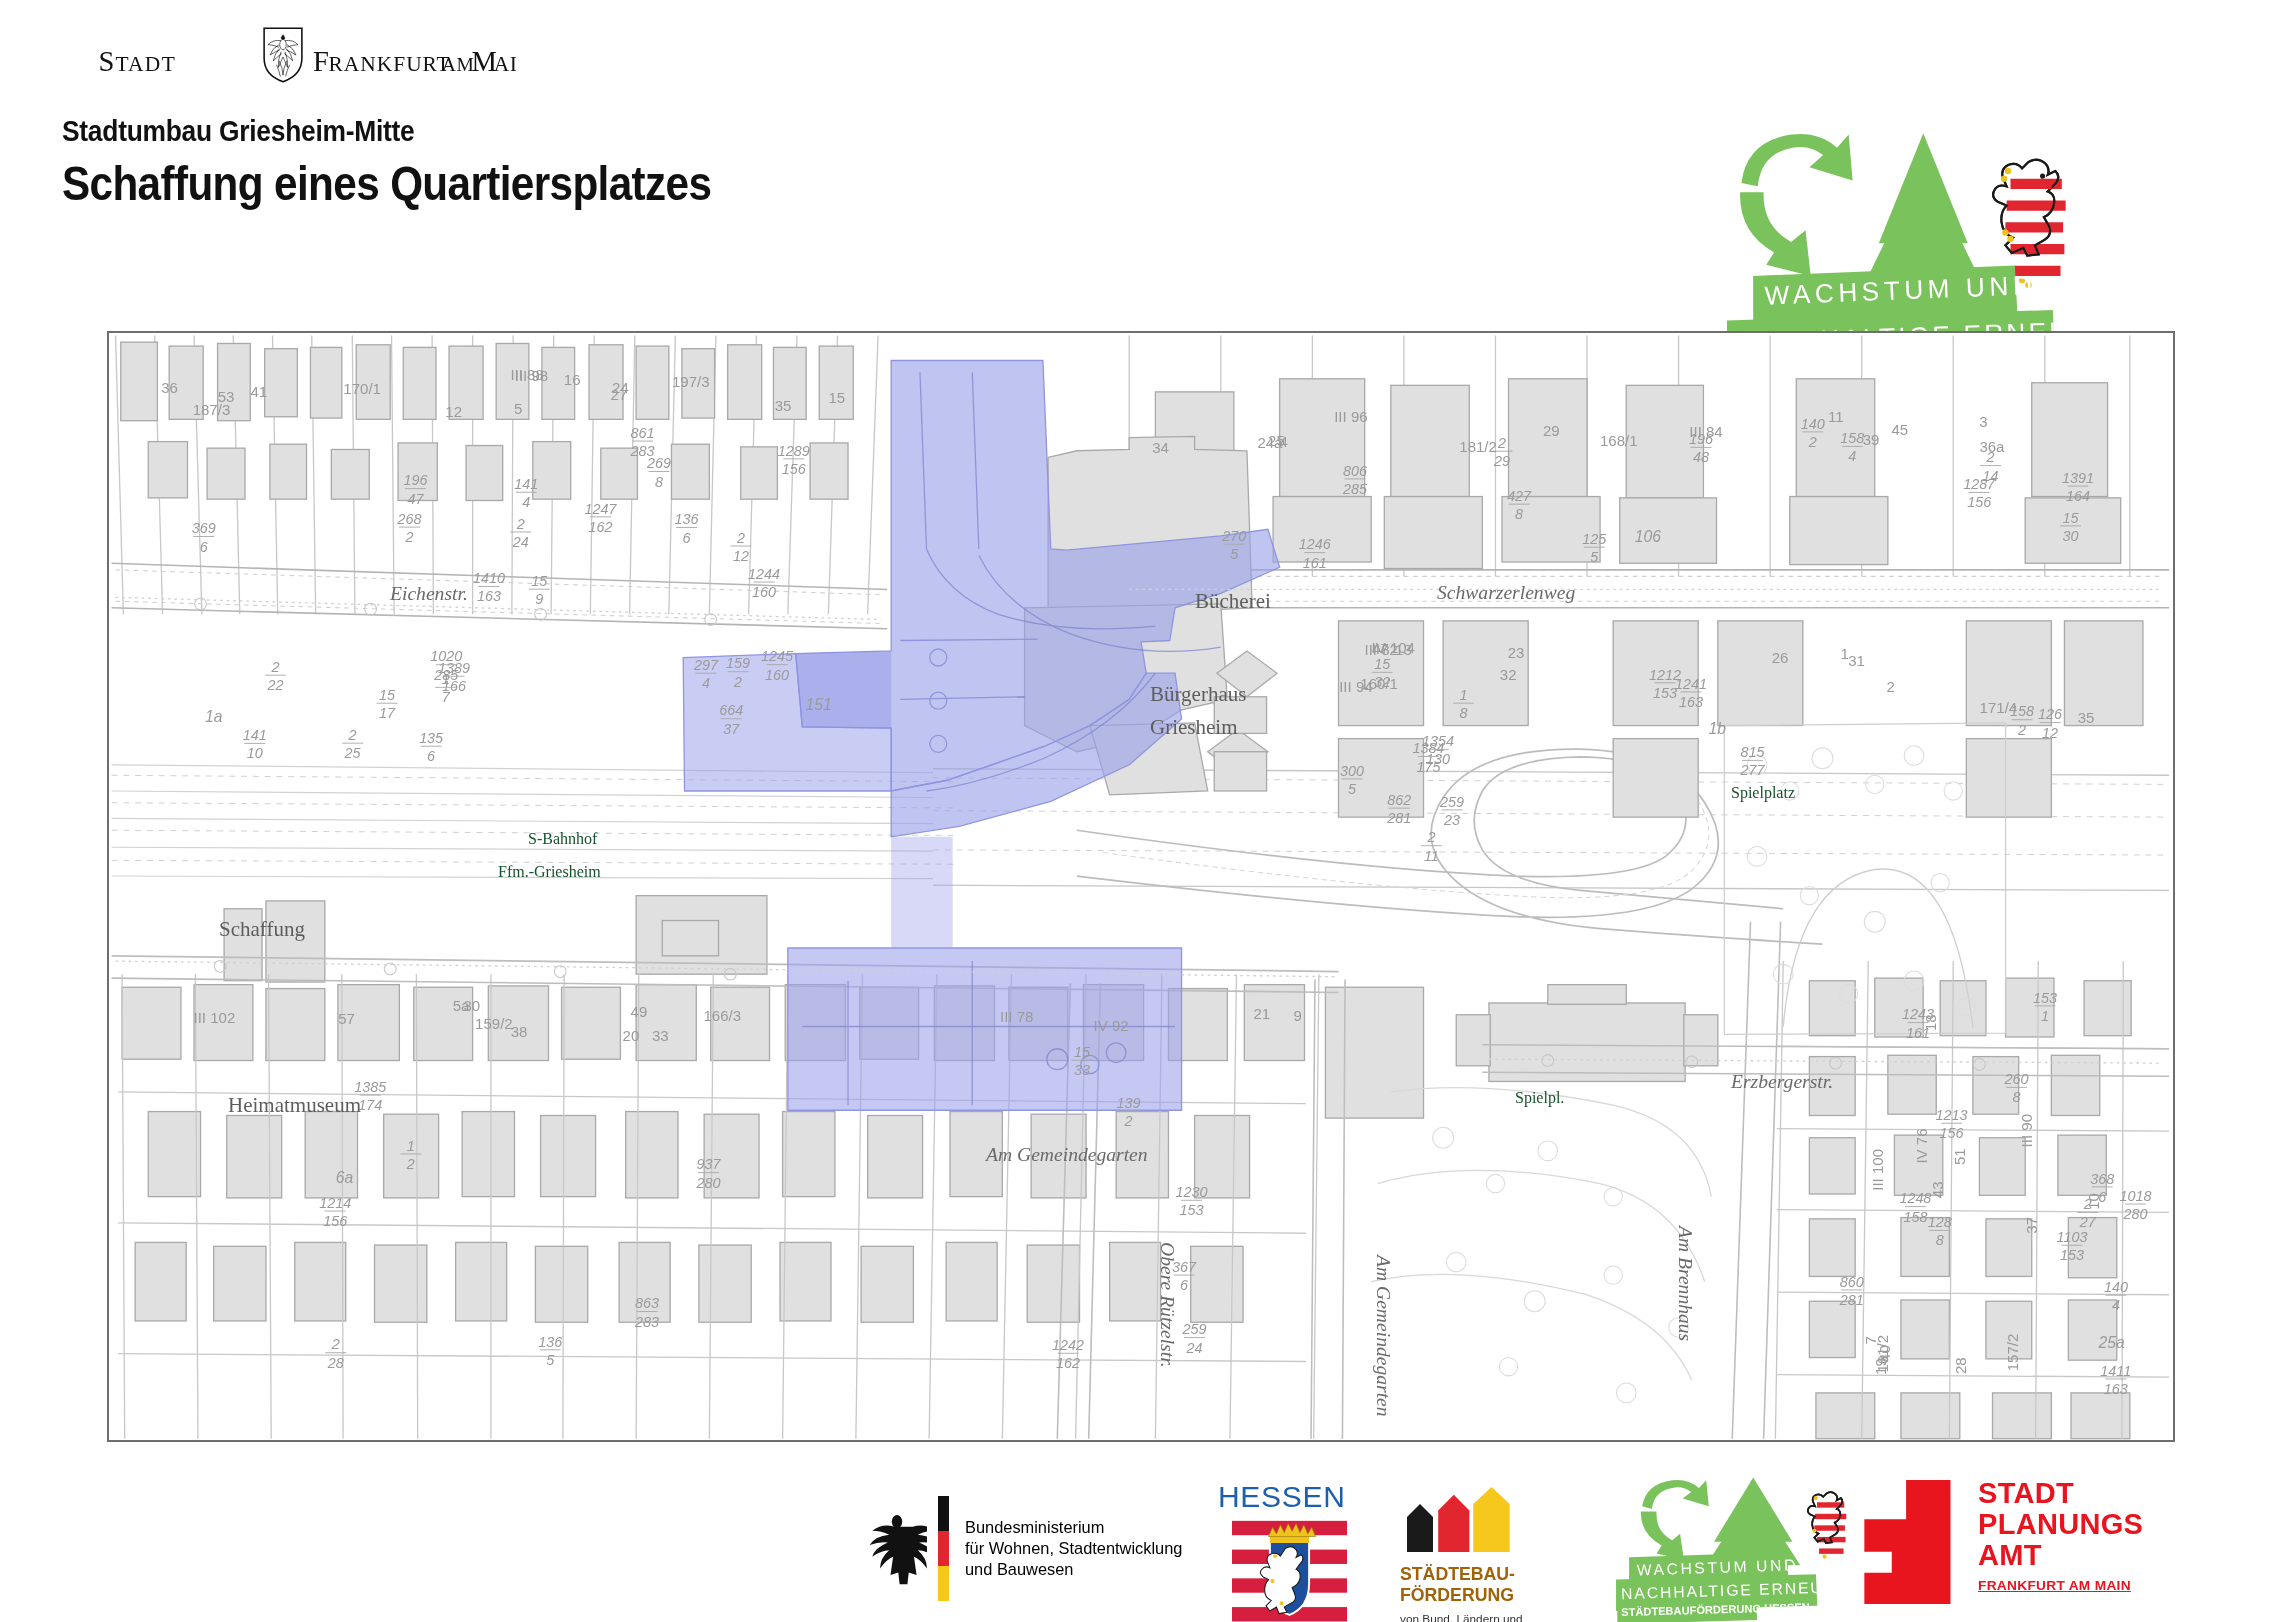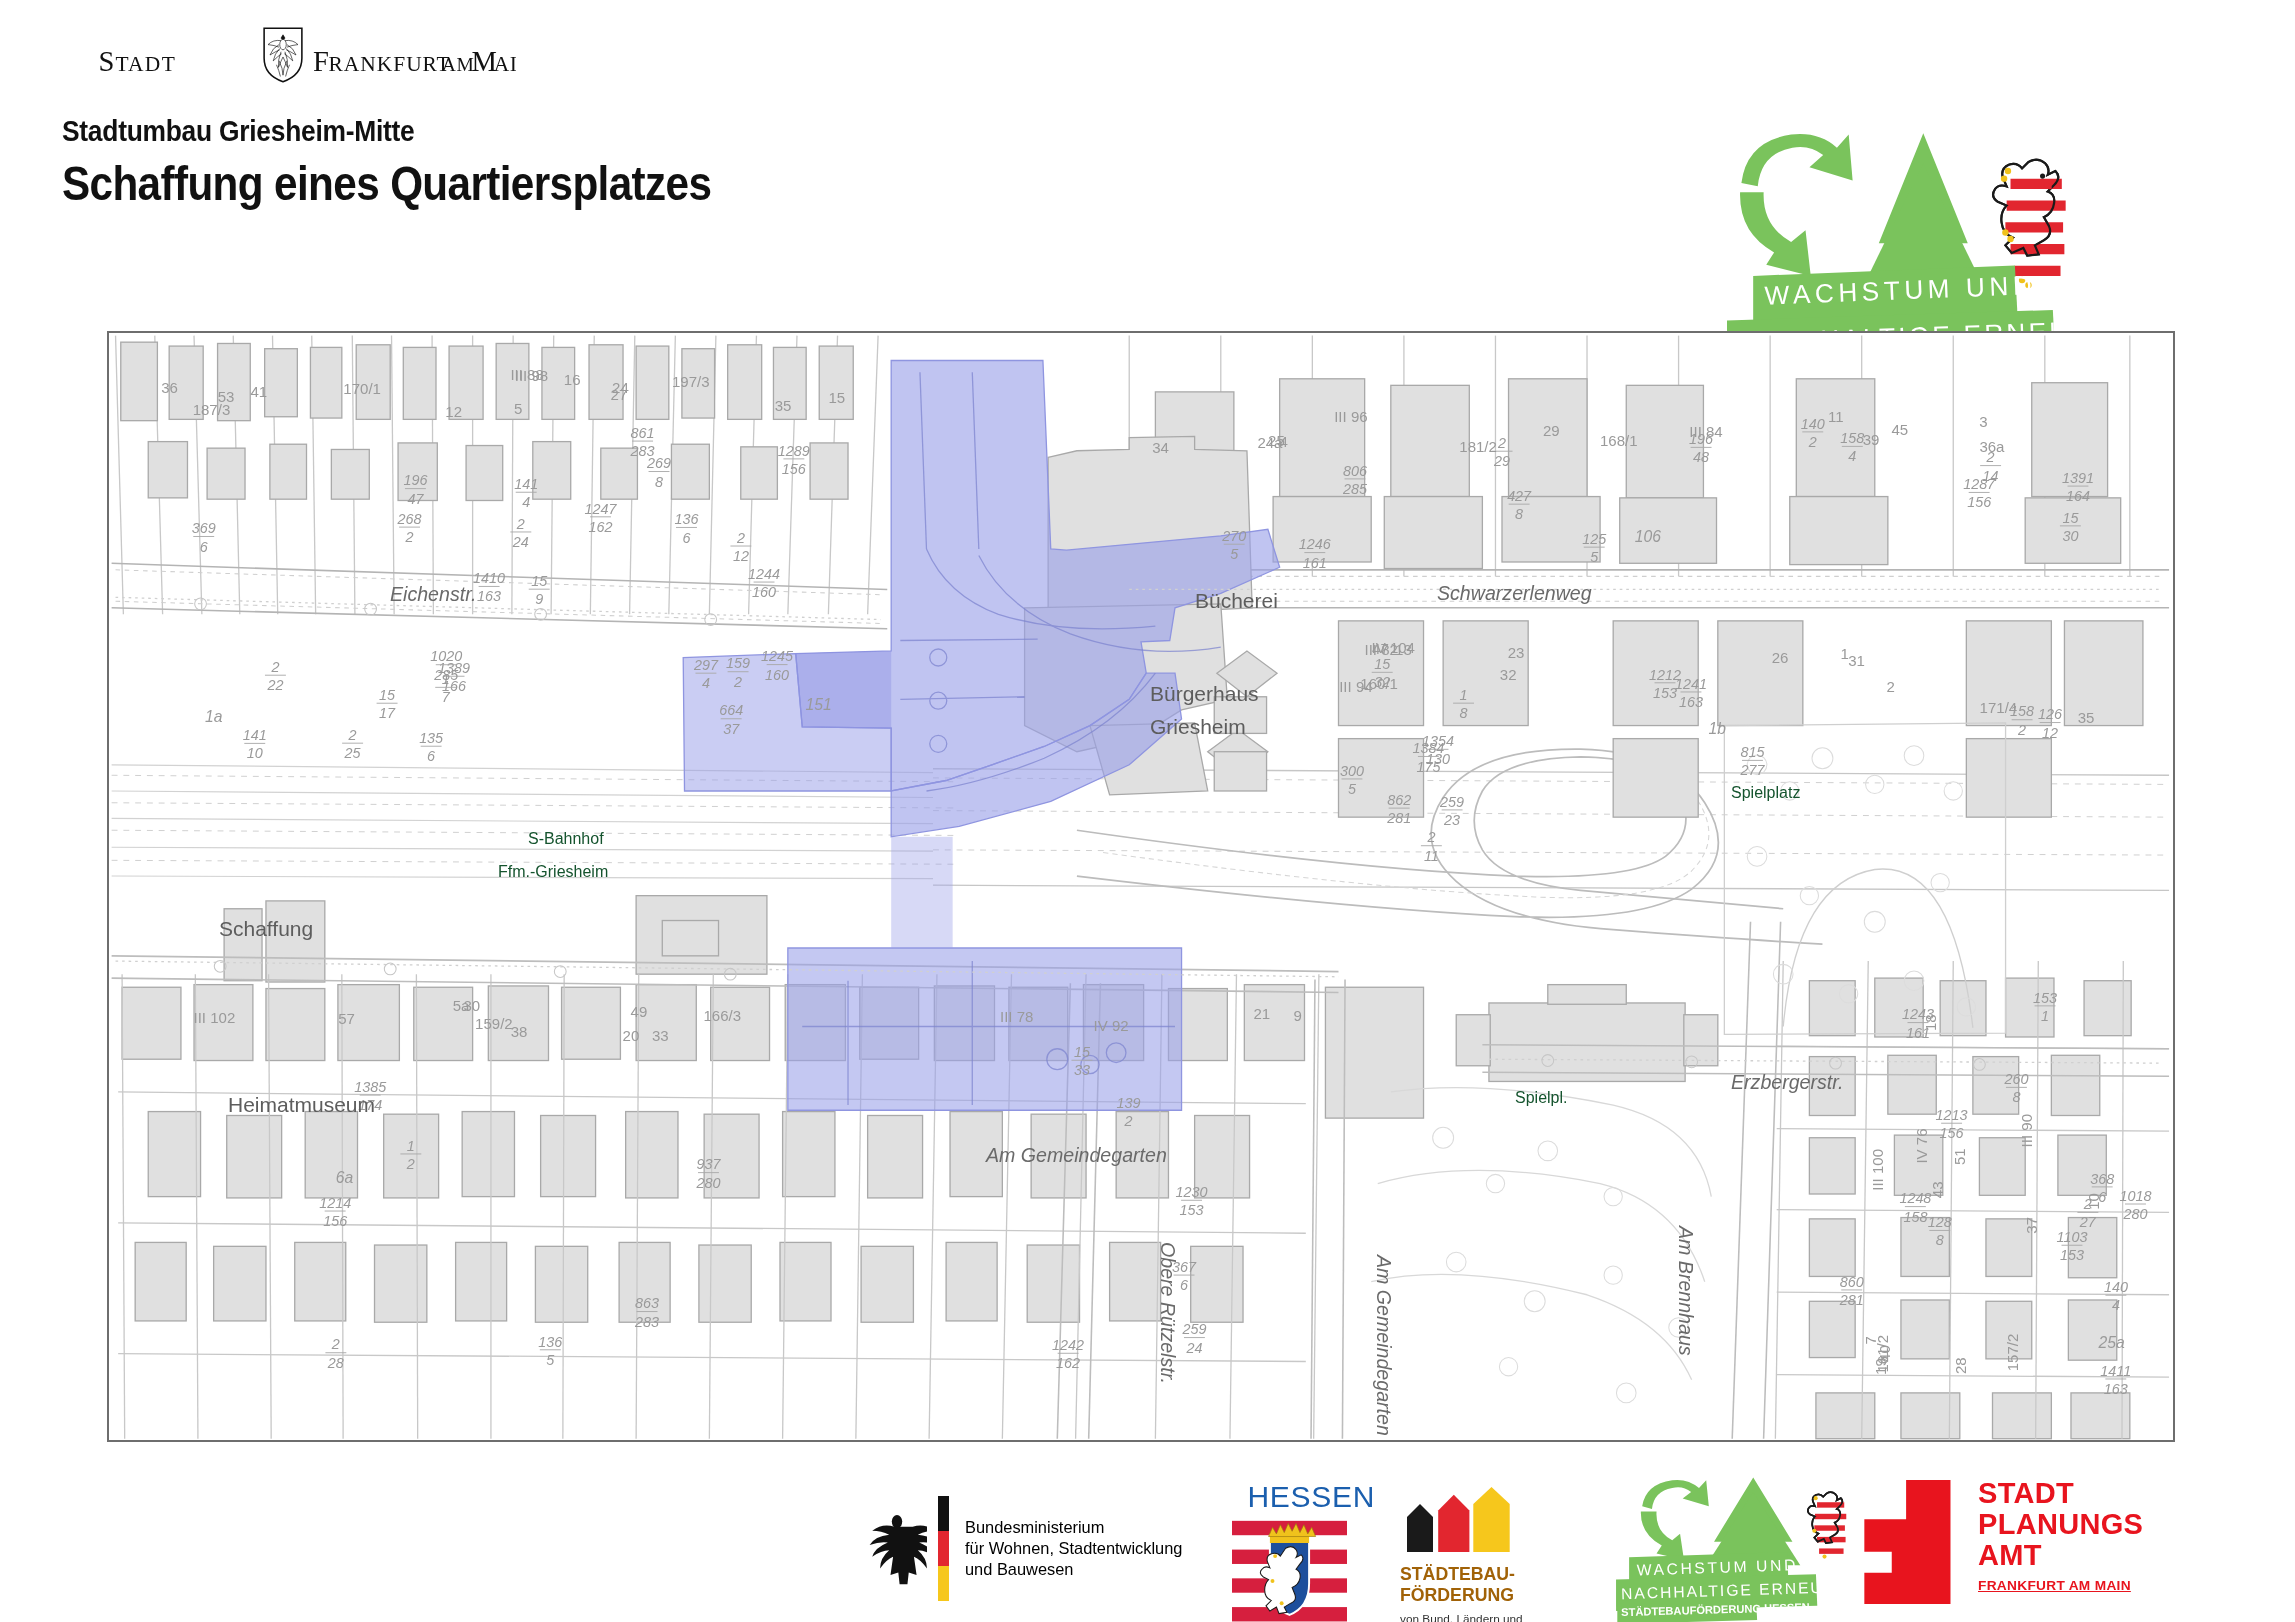--- a/index.html
+++ b/index.html
@@ -23,21 +23,21 @@
   
   .wl{position:absolute;}
   #wachstum-logo{left:1727px;top:124px;width:458px;height:262px;}
 
   
   #map-frame{position:absolute;left:107px;top:331px;width:2068px;height:1111px;
              border:2px solid #6e6e6e;box-sizing:border-box;background:#fff;overflow:hidden;}
   #map-canvas{position:absolute;left:0;top:0;width:100%;height:100%;}
 
   .mlabel{position:absolute;color:#585858;white-space:nowrap;
-          font-family:Liberation Sans, sans-serif;pointer-events:none;}
+          font-family:Liberation Serif, serif;pointer-events:none;}
   .mlabel.street{font-style:italic;font-size:19.6px;color:#6a6a6a;}
   .mlabel.poi{font-size:21px;color:#5d5d5d;}
   .mlabel.poi2{font-size:16px;color:#14532d;}
   .mlabel.vert{writing-mode:vertical-rl;font-style:italic;font-size:19.6px;color:#6a6a6a;}
 
   
   #footer{position:absolute;left:0;top:1475px;width:2295px;height:147px;}
   .flogo{position:absolute;top:0;height:147px;}
 
   .bmwsb-text{font-size:16.4px;line-height:1.26;color:#000;font-weight:500;
@@ -905,21 +905,21 @@
     </div>
     <div style="width:15.7px"></div>
     <div class="bmwsb-text">
       <div>Bundesministerium</div>
       <div>für Wohnen, Stadtentwicklung</div>
       <div>und Bauwesen</div>
     </div>
   </div>
 
   <div class="flogo" style="left:1218px;width:157px;">
-    <div class="hessen-word" style="text-align:right;margin-top:5.2px;">HESSEN</div>
+    <div class="hessen-word" style="text-align:left;margin-top:5.2px;">HESSEN</div>
     <svg width="115" height="105" viewBox="0 0 176 160" style="margin-left:14.4px;margin-top:3.9px">
       <g fill="#d61f3e">
         <rect x="0" y="4" width="176" height="22"></rect>
         <rect x="0" y="48" width="176" height="22"></rect>
         <rect x="0" y="92" width="176" height="22"></rect>
         <rect x="0" y="136" width="176" height="22"></rect>
       </g>
       <path d="M58 26 h60 v74 q0 36 -30 48 q-30 -12 -30 -48 Z" fill="#1d4f9c" stroke="#fff" stroke-width="3"></path>
       <path d="M58 26 h60 v12 h-60 z" fill="#f0c21c"></path>
       <g fill="#f0c21c" stroke="#9a7a10" stroke-width="1">

